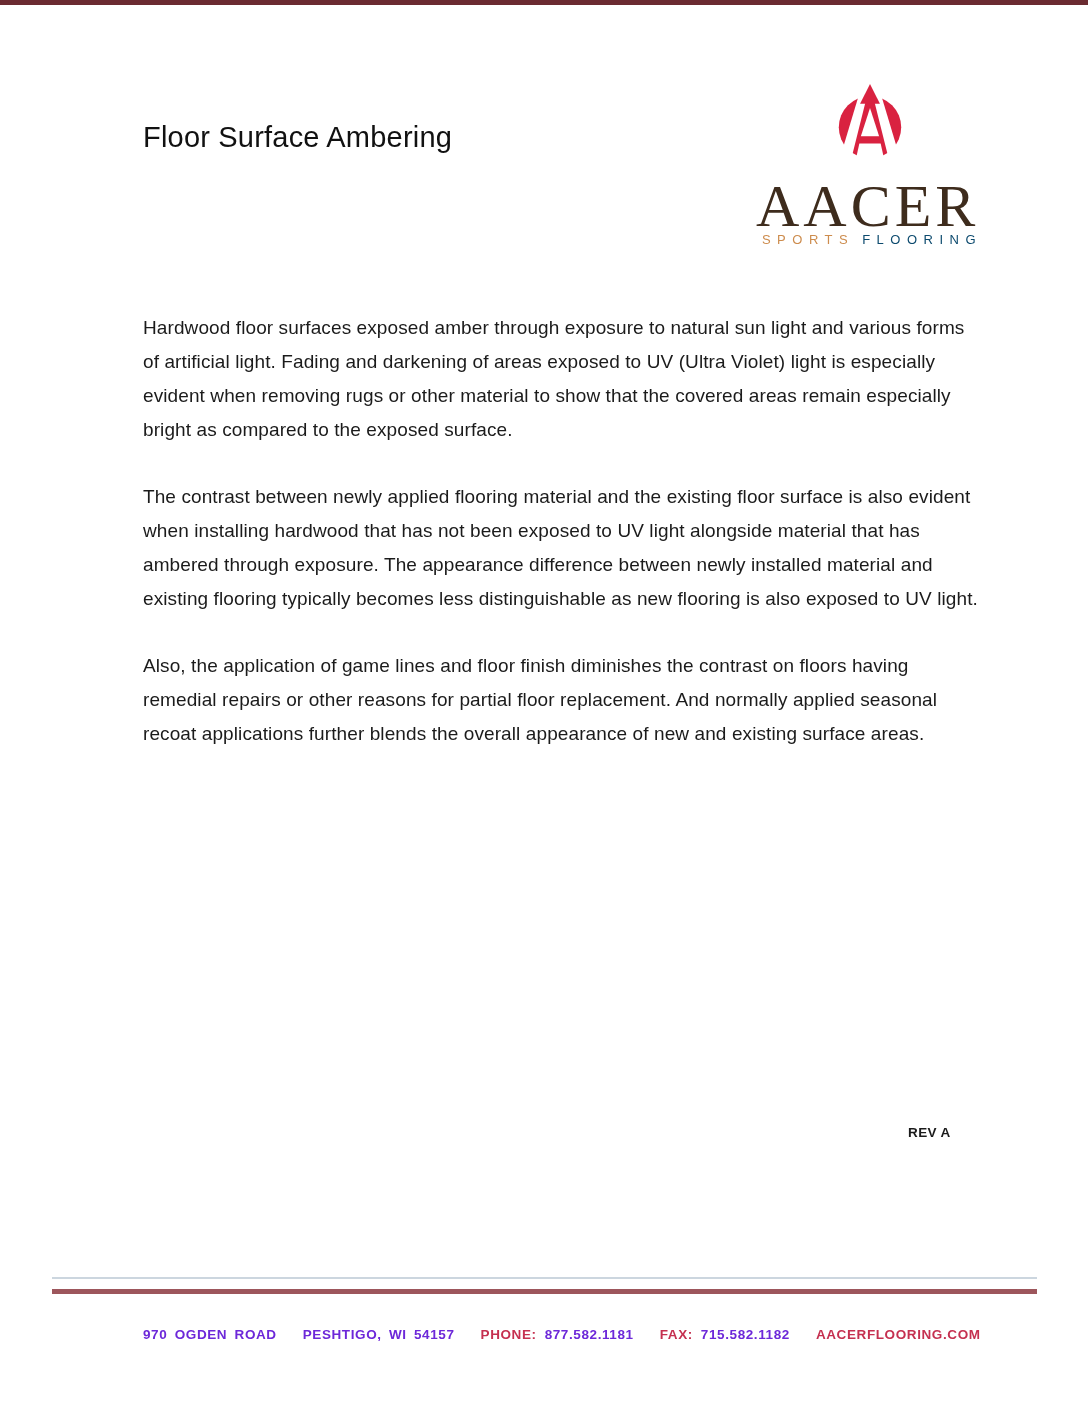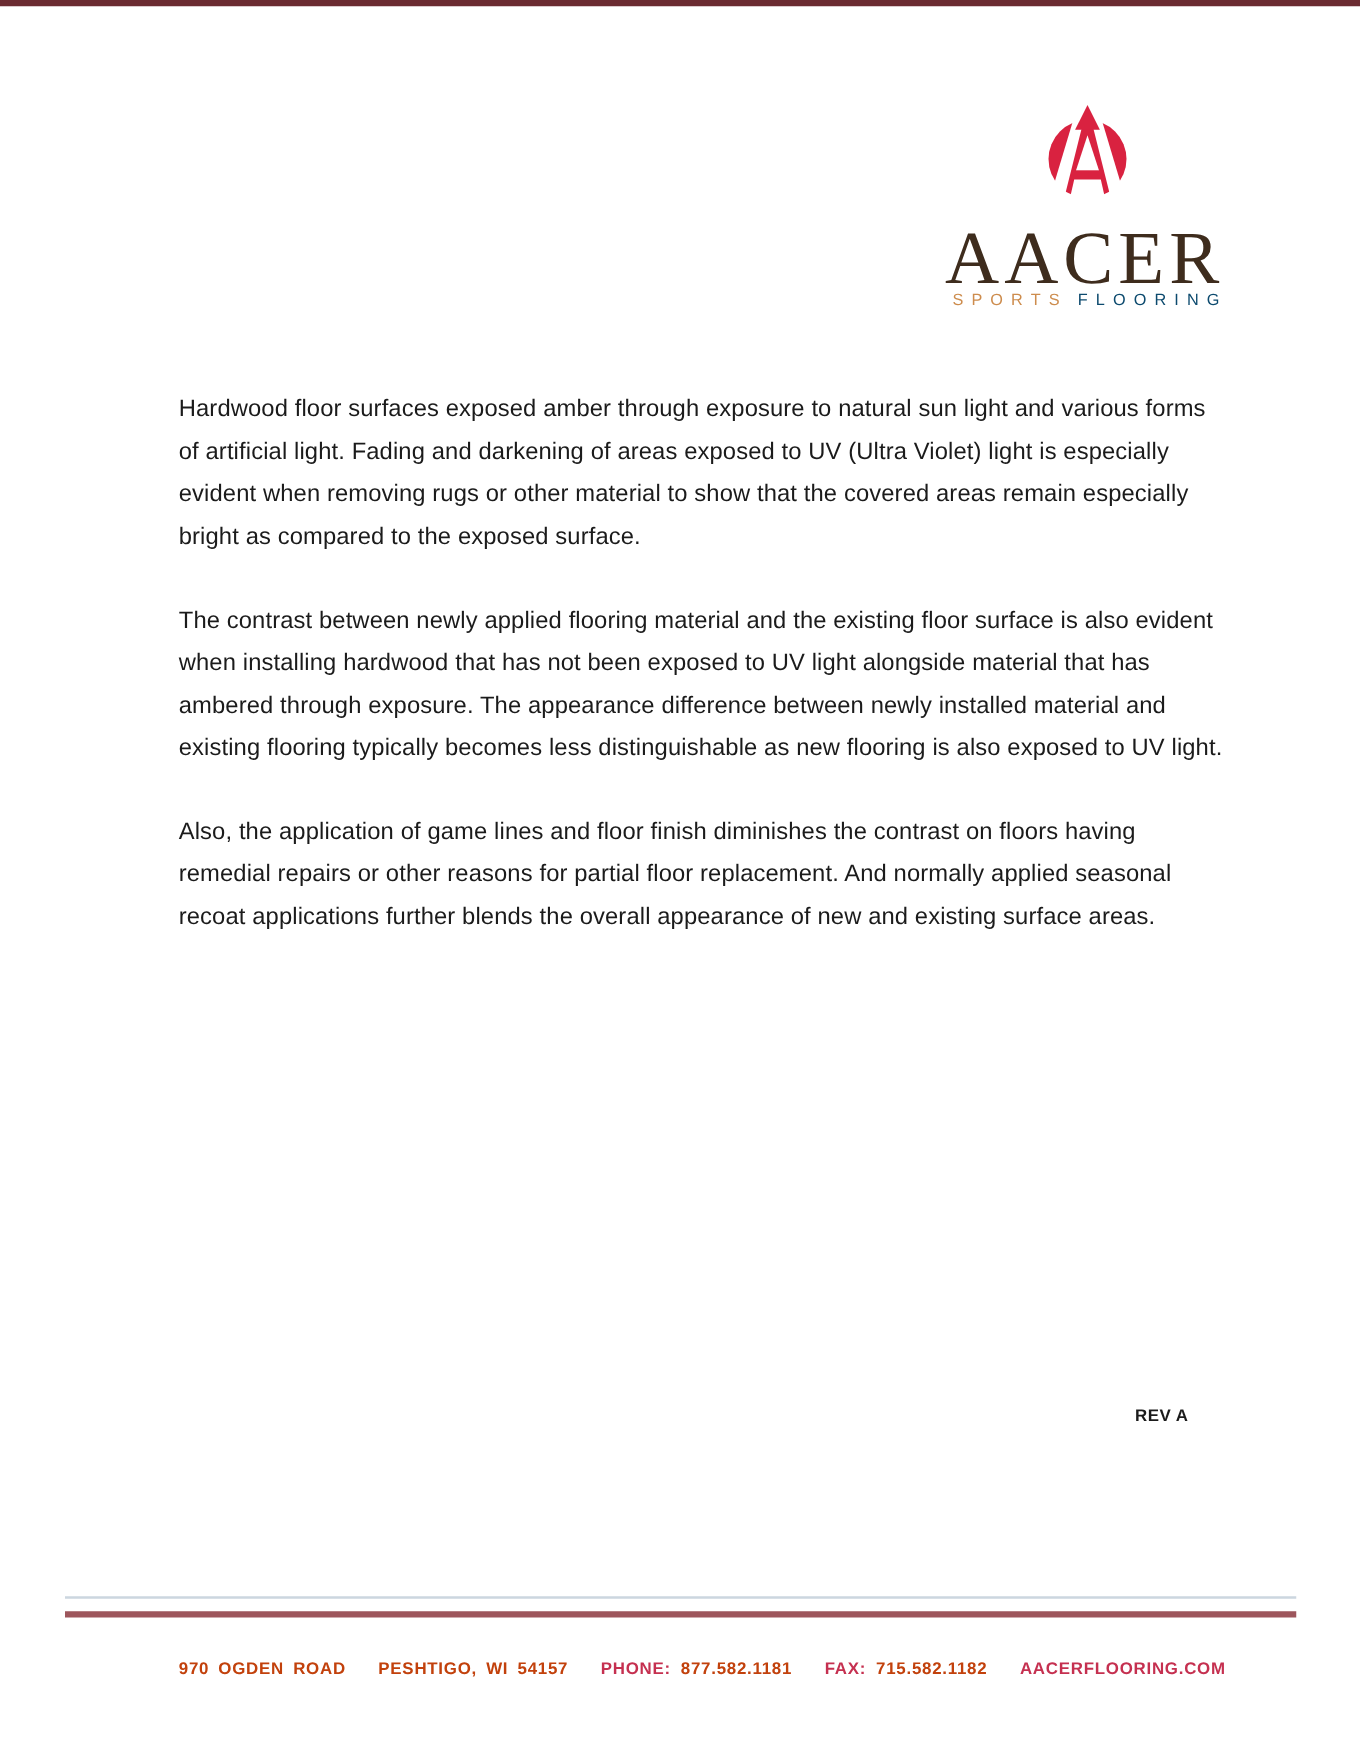--- a/index.html
+++ b/index.html
@@ -61,30 +61,31 @@
   }
   .footer-row{
     position:absolute;left:143px;top:1326px;width:900px;
     display:flex;align-items:baseline;
     font-size:13.5px;line-height:17px;font-weight:bold;
     letter-spacing:0.6px;word-spacing:3px;white-space:nowrap;
     color:#4e3b2b;
   }
   .footer-row .grp{margin-right:26px;display:flex;align-items:baseline;}
   .footer-row .lbl{color:#c53050;margin-right:8px;}
-  .footer-row .val{color:#c2410c;}
+  .footer-row .val{color:#6d28d9;}
   .footer-row .site{color:#c53050;margin-right:0;}
 </style>
 </head>
 <body>
 
 <div class="page">
 
   <div class="top-rule"></div>
 
+  <div class="doc-title">Floor Surface Ambering</div>
 
   <div class="logo">
     <svg class="logo-mark" viewBox="0 0 100 110" xmlns="http://www.w3.org/2000/svg">
       <circle cx="50" cy="61" r="44" fill="#d92240"></circle>
       <polygon points="36,10 46,16 24,104 12,90" fill="#ffffff"></polygon>
       <polygon points="64,10 54,16 76,104 88,90" fill="#ffffff"></polygon>
       <polygon points="50,0 64,28 36,28" fill="#d92240"></polygon>
       <polygon points="50,34 63,74 37,74" fill="#ffffff"></polygon>
       <rect x="32" y="74" width="36" height="10" fill="#d92240"></rect>
       <polygon points="35,84 65,84 70,106 30,106" fill="#ffffff"></polygon>

